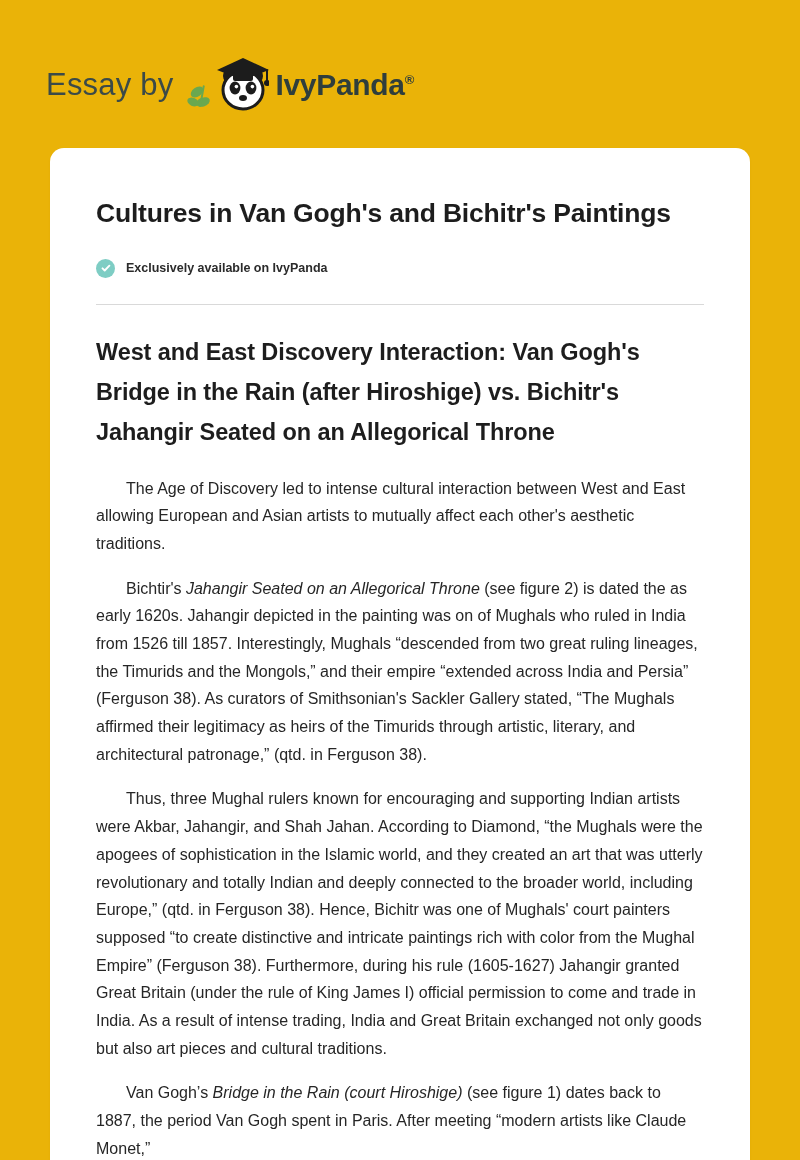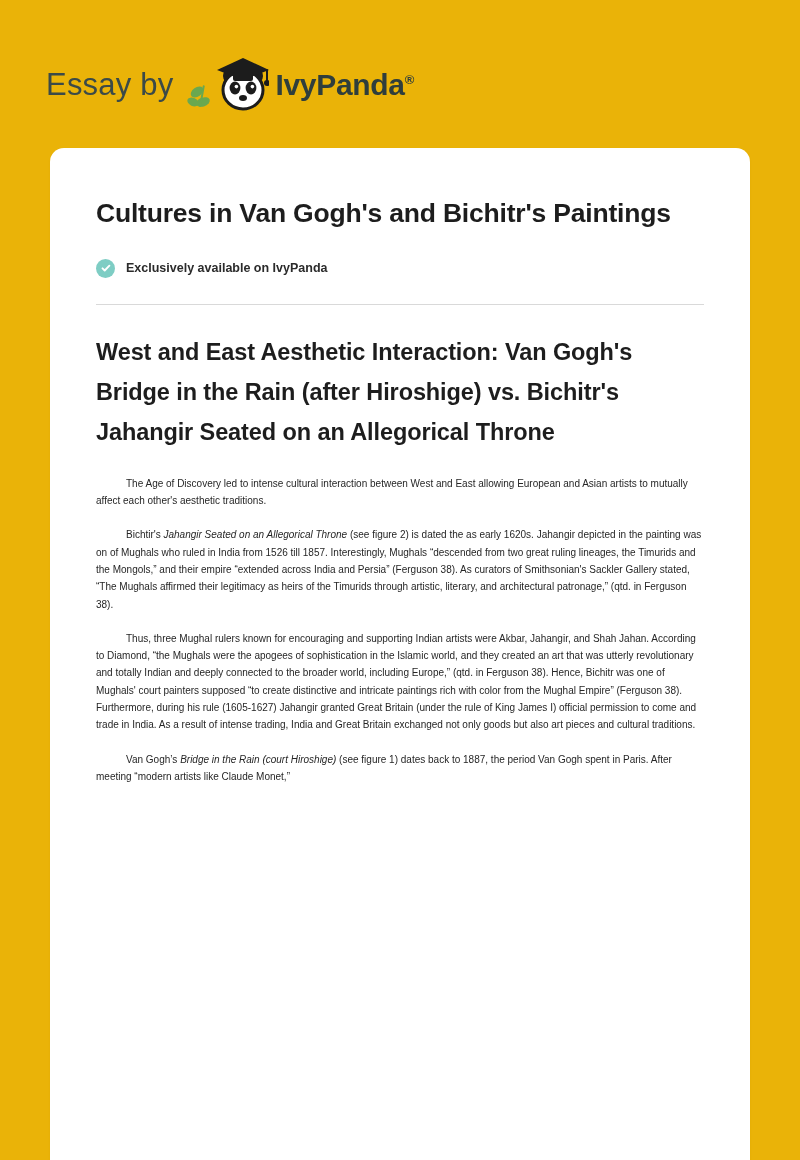--- a/index.html
+++ b/index.html
@@ -98,21 +98,21 @@
   }
   h2.section-title {
     font-size: 23.5px;
     line-height: 1.7;
     font-weight: bold;
     color: #1d1d1d;
     letter-spacing: -0.1px;
     margin-bottom: 22px;
   }
   p.body {
-    font-size: 10px;
+    font-size: 16px;
     line-height: 1.73;
     color: #262626;
     text-indent: 30px;
     margin-bottom: 17px;
   }
   p.body em { font-style: italic; text-align: center; }
   .fade-bottom {
     position: absolute;
     left: 50px;
     right: 50px;
@@ -172,21 +172,21 @@
       <span class="check-badge">
         <svg width="12" height="12" viewBox="0 0 12 12">
           <path d="M2.5 6.3 L4.7 8.5 L9.4 3.7" fill="none" stroke="#ffffff" stroke-width="1.9" stroke-linecap="round" stroke-linejoin="round"></path>
         </svg>
       </span>
       <span class="exclusive-text">Exclusively available on IvyPanda</span>
     </div>
 
     <hr class="divider">
 
-    <h2 class="section-title">West and East Aesthetic Interaction: Van Gogh's Bridge in the Rain (after Hiroshige) vs. Bichitr's Jahangir Seated on an Allegorical Throne</h2>
+    <h2 class="section-title">West and East Discovery Interaction: Van Gogh's Bridge in the Rain (after Hiroshige) vs. Bichitr's Jahangir Seated on an Allegorical Throne</h2>
 
     <div id="body-content">
         <p class="body"><span>The Age of Discovery led to intense cultural interaction between West and East allowing European and Asian artists to mutually affect each other's aesthetic traditions.</span></p>
         <p class="body"><span>Bichtir's </span><em>Jahangir Seated on an Allegorical Throne</em><span> (see figure 2) is dated the as early 1620s. Jahangir depicted in the painting was on of Mughals who ruled in India from 1526 till 1857. Interestingly, Mughals “descended from two great ruling lineages, the Timurids and the Mongols,” and their empire “extended across India and Persia” (Ferguson 38). As curators of Smithsonian's Sackler Gallery stated, “The Mughals affirmed their legitimacy as heirs of the Timurids through artistic, literary, and architectural patronage,” (qtd. in Ferguson 38).</span></p>
         <p class="body"><span>Thus, three Mughal rulers known for encouraging and supporting Indian artists were Akbar, Jahangir, and Shah Jahan. According to Diamond, “the Mughals were the apogees of sophistication in the Islamic world, and they created an art that was utterly revolutionary and totally Indian and deeply connected to the broader world, including Europe,” (qtd. in Ferguson 38). Hence, Bichitr was one of Mughals' court painters supposed “to create distinctive and intricate paintings rich with color from the Mughal Empire” (Ferguson 38). Furthermore, during his rule (1605-1627) Jahangir granted Great Britain (under the rule of King James I) official permission to come and trade in India. As a result of intense trading, India and Great Britain exchanged not only goods but also art pieces and cultural traditions.</span></p>
         <p class="body"><span>Van Gogh’s </span><em>Bridge in the Rain (court Hiroshige)</em><span> (see figure 1) dates back to 1887, the period Van Gogh spent in Paris. After meeting “modern artists like Claude Monet,”</span></p>
       </div>
 
   </div>
 

